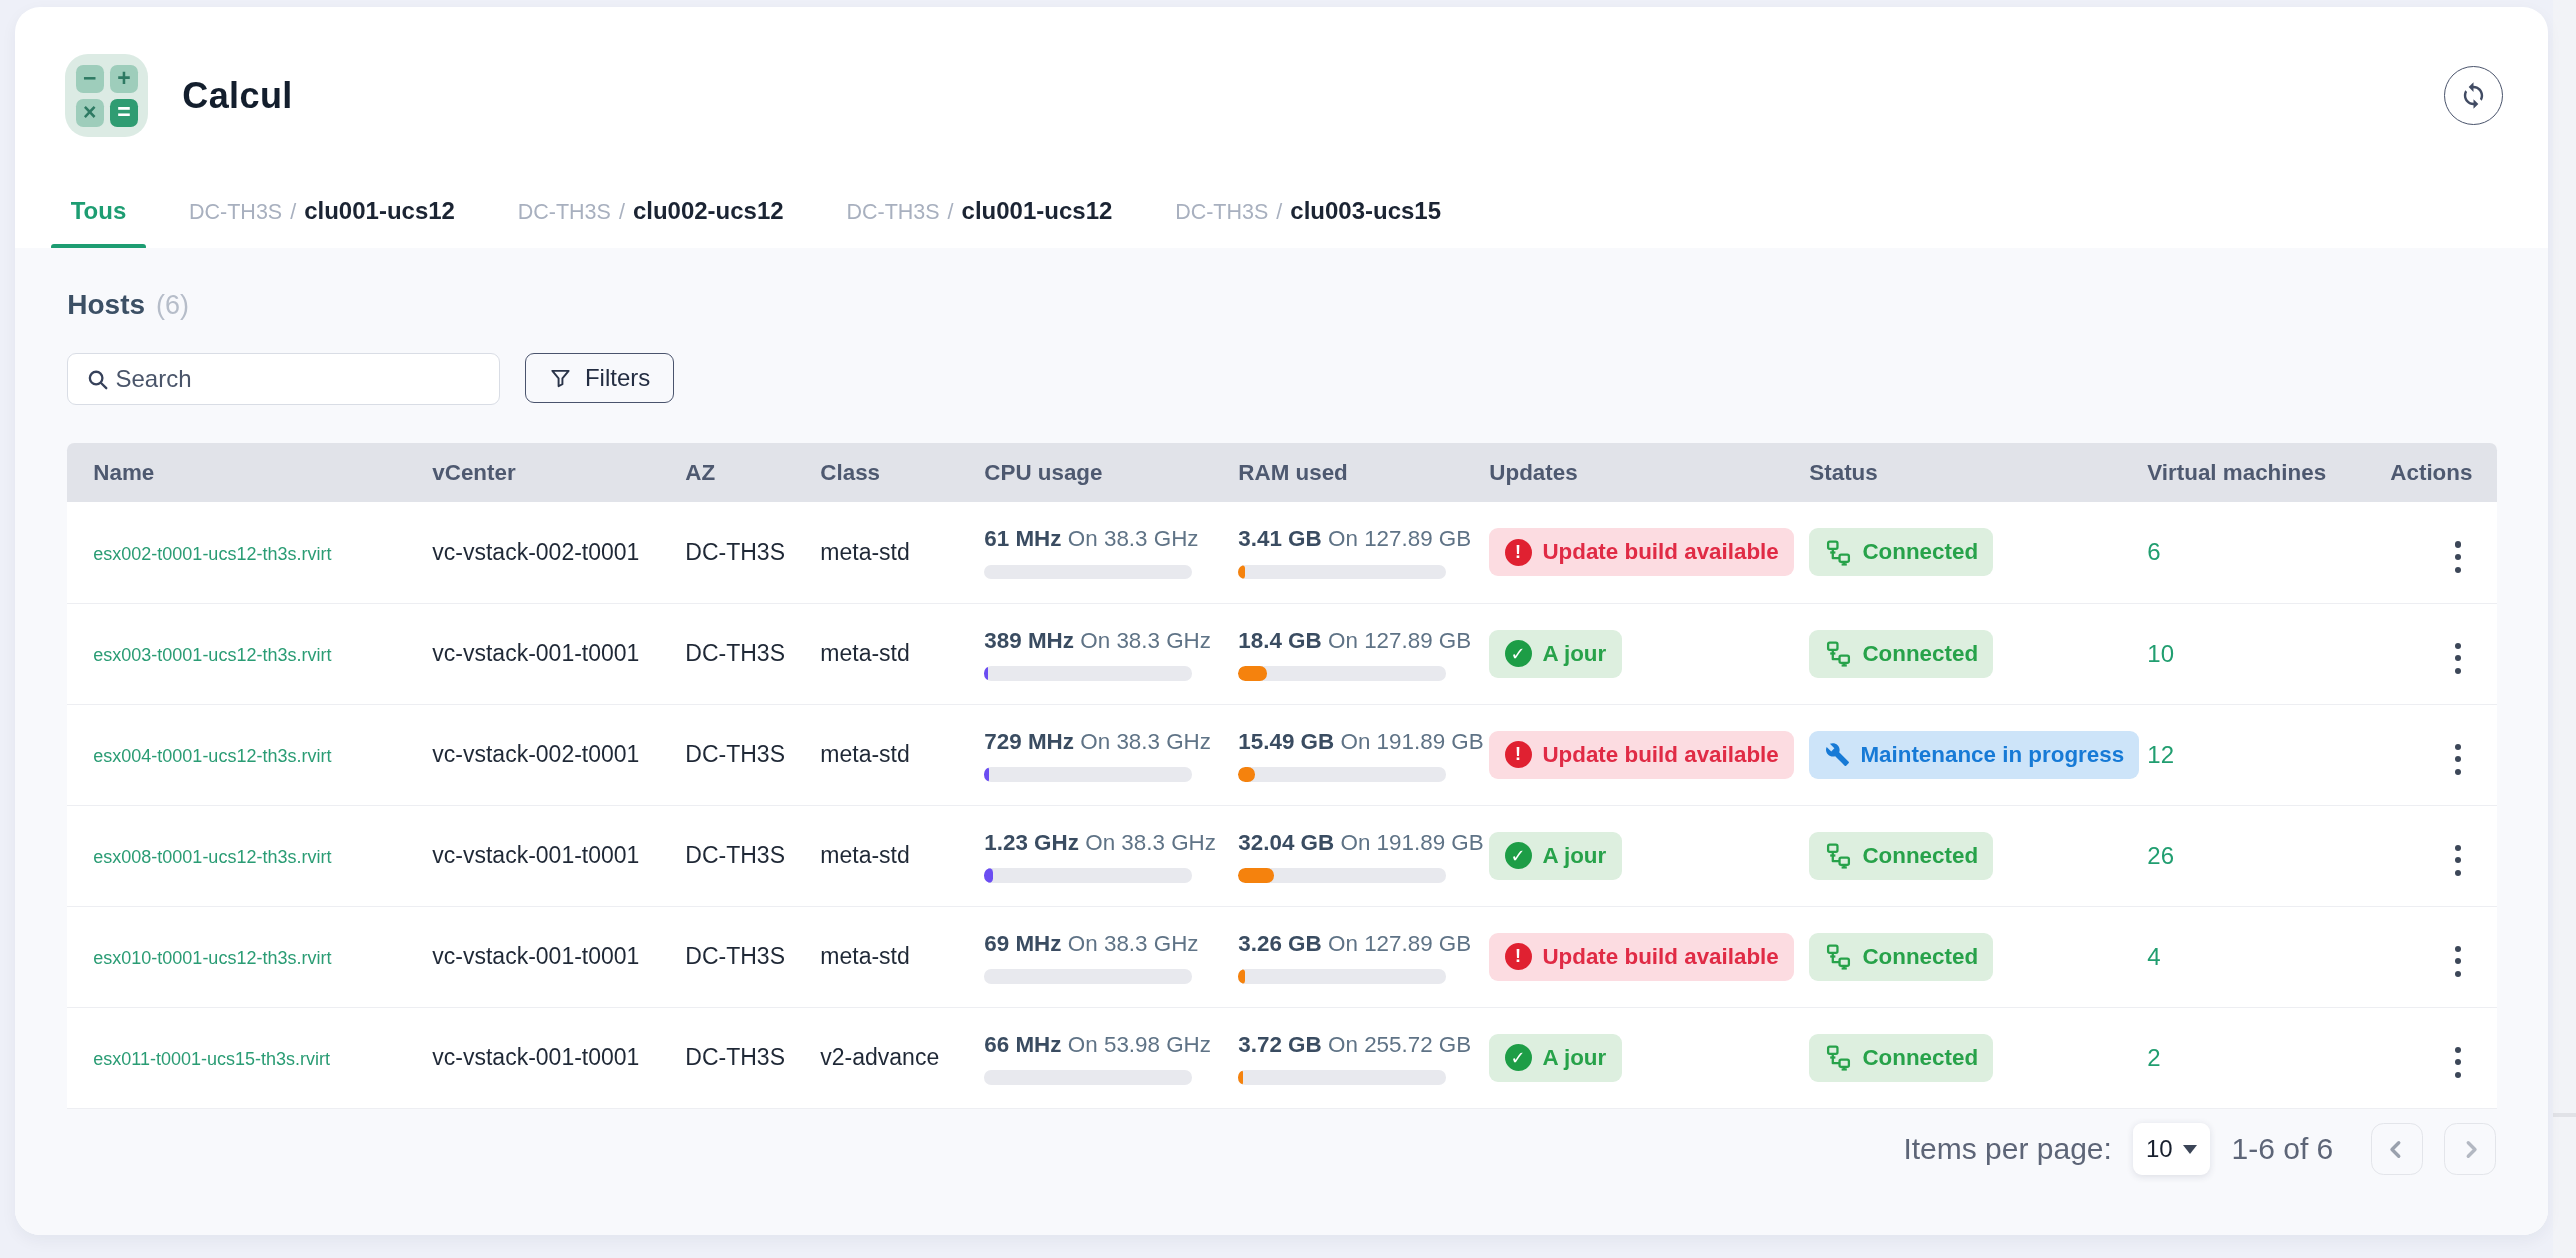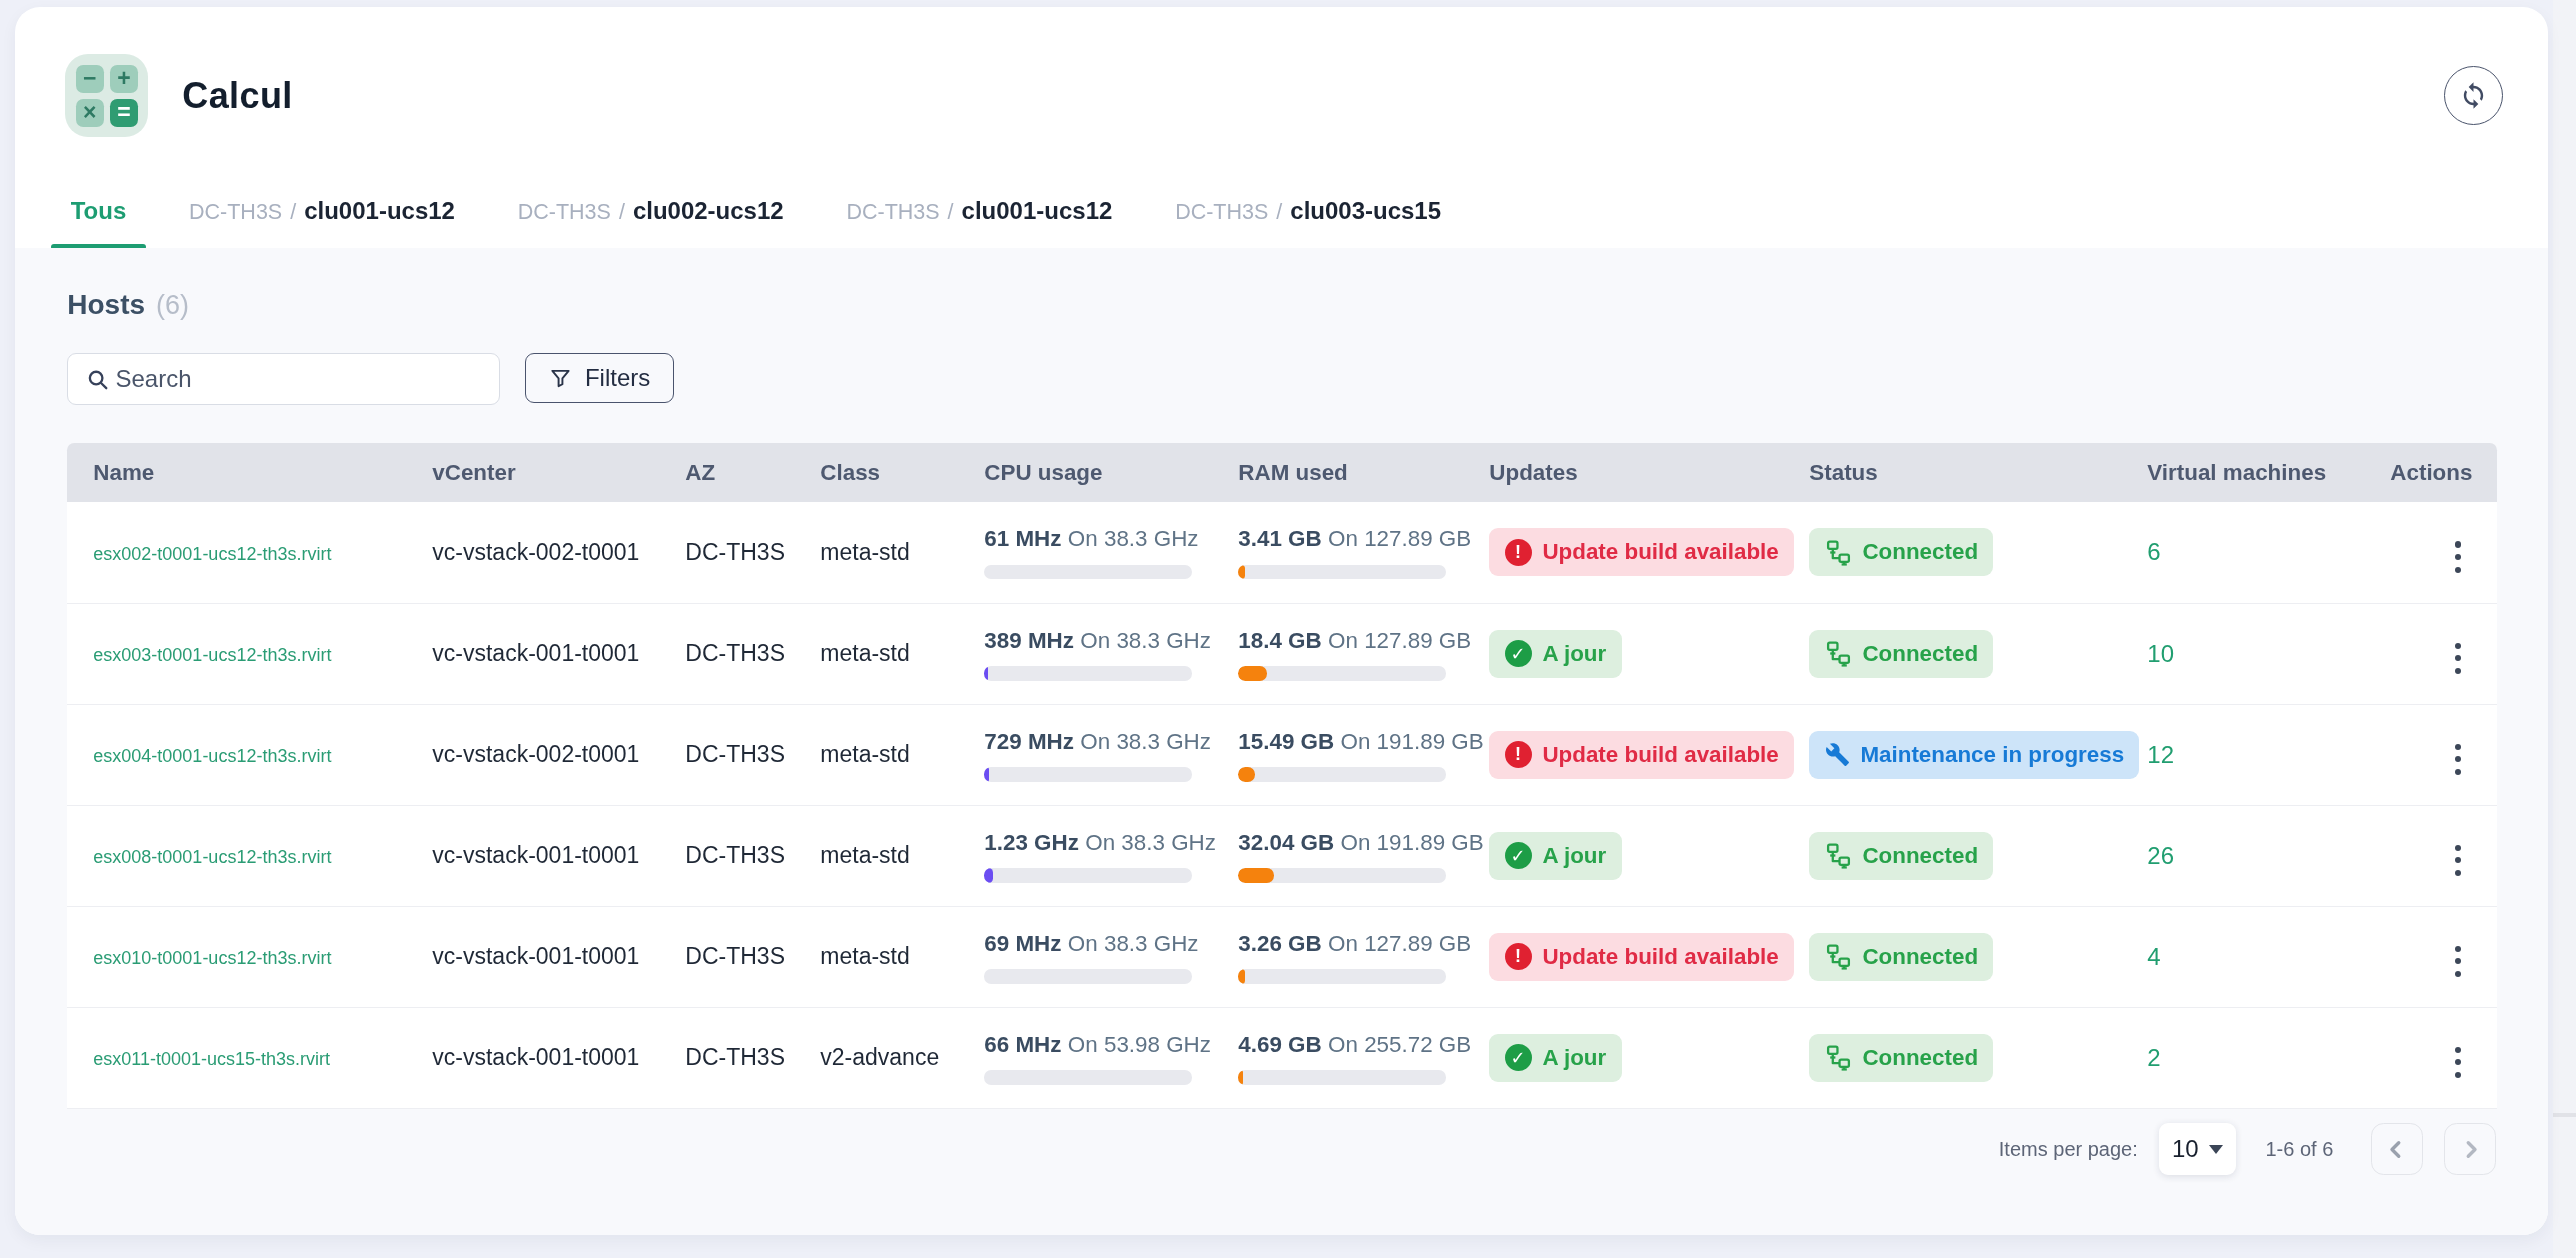--- a/index.html
+++ b/index.html
@@ -114,21 +114,21 @@
   .badge-success .circle-ic { background: #1d9d46; }
   .badge svg { flex: 0 0 auto; }
 
   .vm-link { color: #219e70; font-size: 24px; text-decoration: none; cursor: pointer; }
 
   .kebab { display: inline-flex; flex-direction: column; gap: 6.3px; margin-left: 59px; cursor: pointer; padding: 5.4px; }
   .kebab i { width: 6.3px; height: 6.3px; border-radius: 50%; background: #3c4758; }
 
   
   .pagination { display: flex; align-items: center; justify-content: flex-end; margin-top: 14.4px; gap: 21.5px; }
-  .pg-label, .pg-range { color: #5d6577; font-size: 20px; margin-left: 8px; }
+  .pg-label, .pg-range { color: #5d6577; font-size: 30px; }
   .pg-select {
     min-width: 68px; height: 52px; background: #fff; border-radius: 9px;
     box-shadow: 0 1.8px 7.2px rgba(30,40,70,.12);
     display: inline-flex; align-items: center; justify-content: center; gap: 10.8px;
     font-size: 24px; color: #18202e; cursor: pointer; padding: 0 12.6px;
   }
   .caret-down { width: 0; height: 0; border-left: 7.2px solid transparent; border-right: 7.2px solid transparent; border-top: 9px solid #3b4557; }
   .pg-btn {
     width: 52px; height: 52px; border-radius: 12.6px; border: 1.8px solid #e3e5ea;
     background: transparent; display: inline-flex; align-items: center; justify-content: center; cursor: default;
@@ -458,21 +458,21 @@
             <td>
               <div class="metric">
                 <div><span class="val">66 MHz</span> <span class="on">On 53.98 GHz</span></div>
                 <div class="bar">
                   <div class="fill cpu" style="width:0%"></div>
                 </div>
               </div>
             </td>
             <td>
               <div class="metric">
-                <div><span class="val">4.69 GB</span> <span class="on">On 255.72 GB</span></div>
+                <div><span class="val">3.72 GB</span> <span class="on">On 255.72 GB</span></div>
                 <div class="bar">
                   <div class="fill ram" style="width:2.5%"></div>
                 </div>
               </div>
             </td>
             <td><span class="badge badge-success">
                 <span class="circle-ic">✓</span>
                 <span>A jour</span>
               </span></td>
             <td><span class="badge badge-success">

